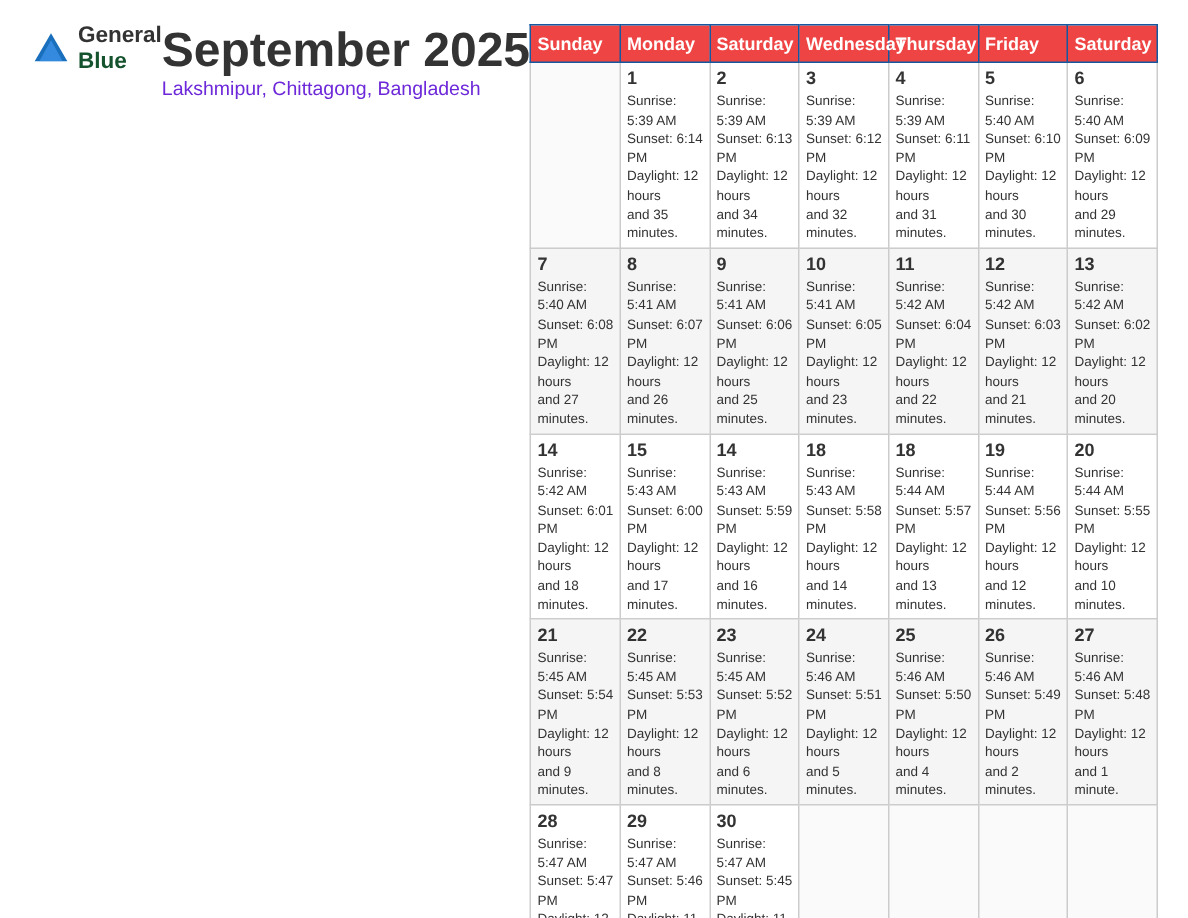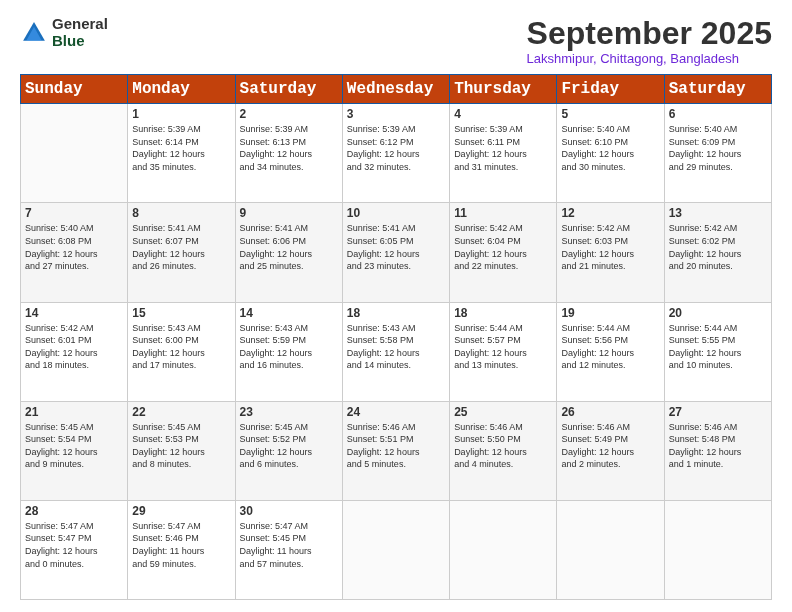--- a/index.html
+++ b/index.html
@@ -8,21 +8,21 @@
       background: #fff;
       width: 792px;
       height: 612px;
       overflow: hidden;
     }
     .page {
       width: 792px;
       height: 612px;
       padding: 16px 20px 12px 20px;
       display: flex;
-      flex-direction: column;
+      flex-direction: row;
     }
     .header {
       display: flex;
       justify-content: space-between;
       align-items: flex-start;
       margin-bottom: 8px;
     }
     .logo {
       display: flex;
       align-items: center;
@@ -53,28 +53,27 @@
       color: #6d28d9;
     }
     .calendar {
       flex: 1;
       border: 1px solid #ccc;
       border-collapse: collapse;
       width: 100%;
       table-layout: fixed;
     }
     .calendar thead tr th {
-      background: #c2410c;
+      background: #ef4444;
       color: #fff;
-      font-size: 16px;
+      font-size: 12px;
       font-weight: bold;
       padding: 5px 4px;
       text-align: left;
       border: 1px solid #1558a0;
-      font-family: Liberation Mono, monospace;
     }
     .calendar tbody tr td {
       border: 1px solid #ccc;
       vertical-align: top;
       padding: 3px 4px;
       font-size: 9.5px;
       color: #333;
       height: 88px;
     }
     .day-number {

